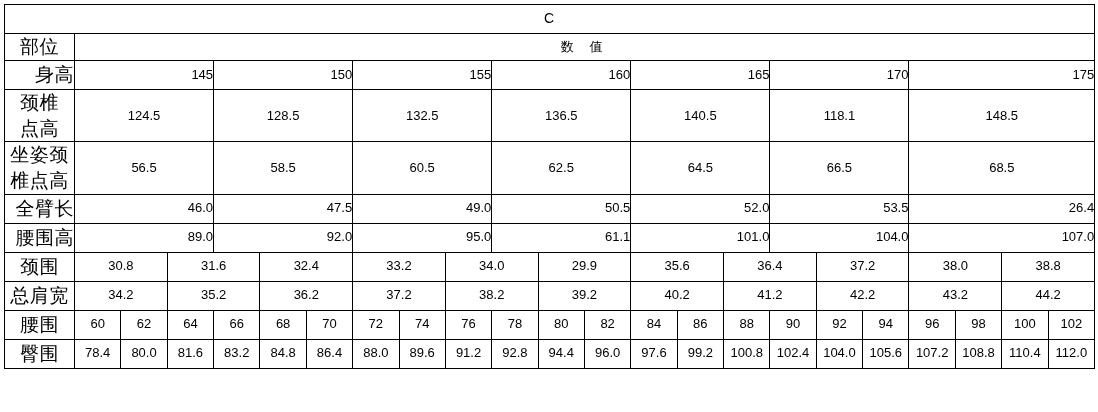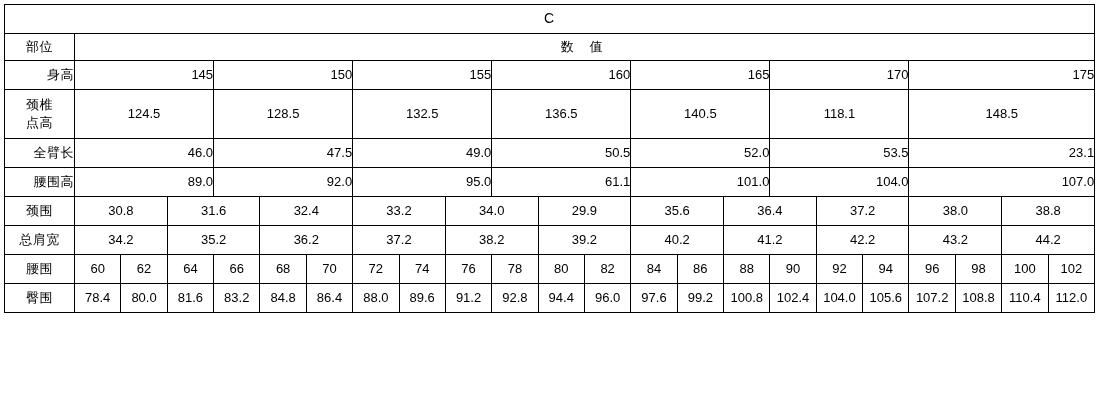--- a/index.html
+++ b/index.html
@@ -34,21 +34,21 @@
   }
   
   tr.r-title td { height: 28px; font-size: 14px; }
   tr.r-head td { height: 26px; }
   tr.r-simple td { height: 28px; text-align: right; }
   tr.r-tall td { height: 48px; }
   tr.r-band td { height: 28px; }
 
   .label-cell {
     width: 70px;
-    font-size: 13px;
+    font-size: 19px;
     letter-spacing: 0.5px;
   }
   .label-cell .two-line {
     display: block;
     line-height: 1.35;
     font-family: Liberation Serif, serif;
   }
   .title-cell {
     font-size: 14px;
     letter-spacing: 1px;
@@ -99,30 +99,43 @@
         </td>
         <td class="num" colspan="3">124.5</td>
         <td class="num" colspan="3">128.5</td>
         <td class="num" colspan="3">132.5</td>
         <td class="num" colspan="3">136.5</td>
         <td class="num" colspan="3">140.5</td>
         <td class="num" colspan="3">118.1</td>
         <td class="num" colspan="4">148.5</td>
       </tr>
 
+      <tr class="r-tall">
+        <td class="label-cell">
+          <span class="two-line">坐姿颈</span>
+          <span class="two-line">椎点高</span>
+        </td>
+        <td class="num" colspan="3">56.5</td>
+        <td class="num" colspan="3">58.5</td>
+        <td class="num" colspan="3">60.5</td>
+        <td class="num" colspan="3">62.5</td>
+        <td class="num" colspan="3">64.5</td>
+        <td class="num" colspan="3">66.5</td>
+        <td class="num" colspan="4">68.5</td>
+      </tr>
 
       <tr class="r-simple">
         <td class="label-cell">全臂长</td>
         <td class="num" colspan="3">46.0</td>
         <td class="num" colspan="3">47.5</td>
         <td class="num" colspan="3">49.0</td>
         <td class="num" colspan="3">50.5</td>
         <td class="num" colspan="3">52.0</td>
         <td class="num" colspan="3">53.5</td>
-        <td class="num" colspan="4">23.1</td>
+        <td class="num" colspan="4">26.4</td>
       </tr>
 
       <tr class="r-simple">
         <td class="label-cell">腰围高</td>
         <td class="num" colspan="3">89.0</td>
         <td class="num" colspan="3">92.0</td>
         <td class="num" colspan="3">95.0</td>
         <td class="num" colspan="3">61.1</td>
         <td class="num" colspan="3">101.0</td>
         <td class="num" colspan="3">104.0</td>

